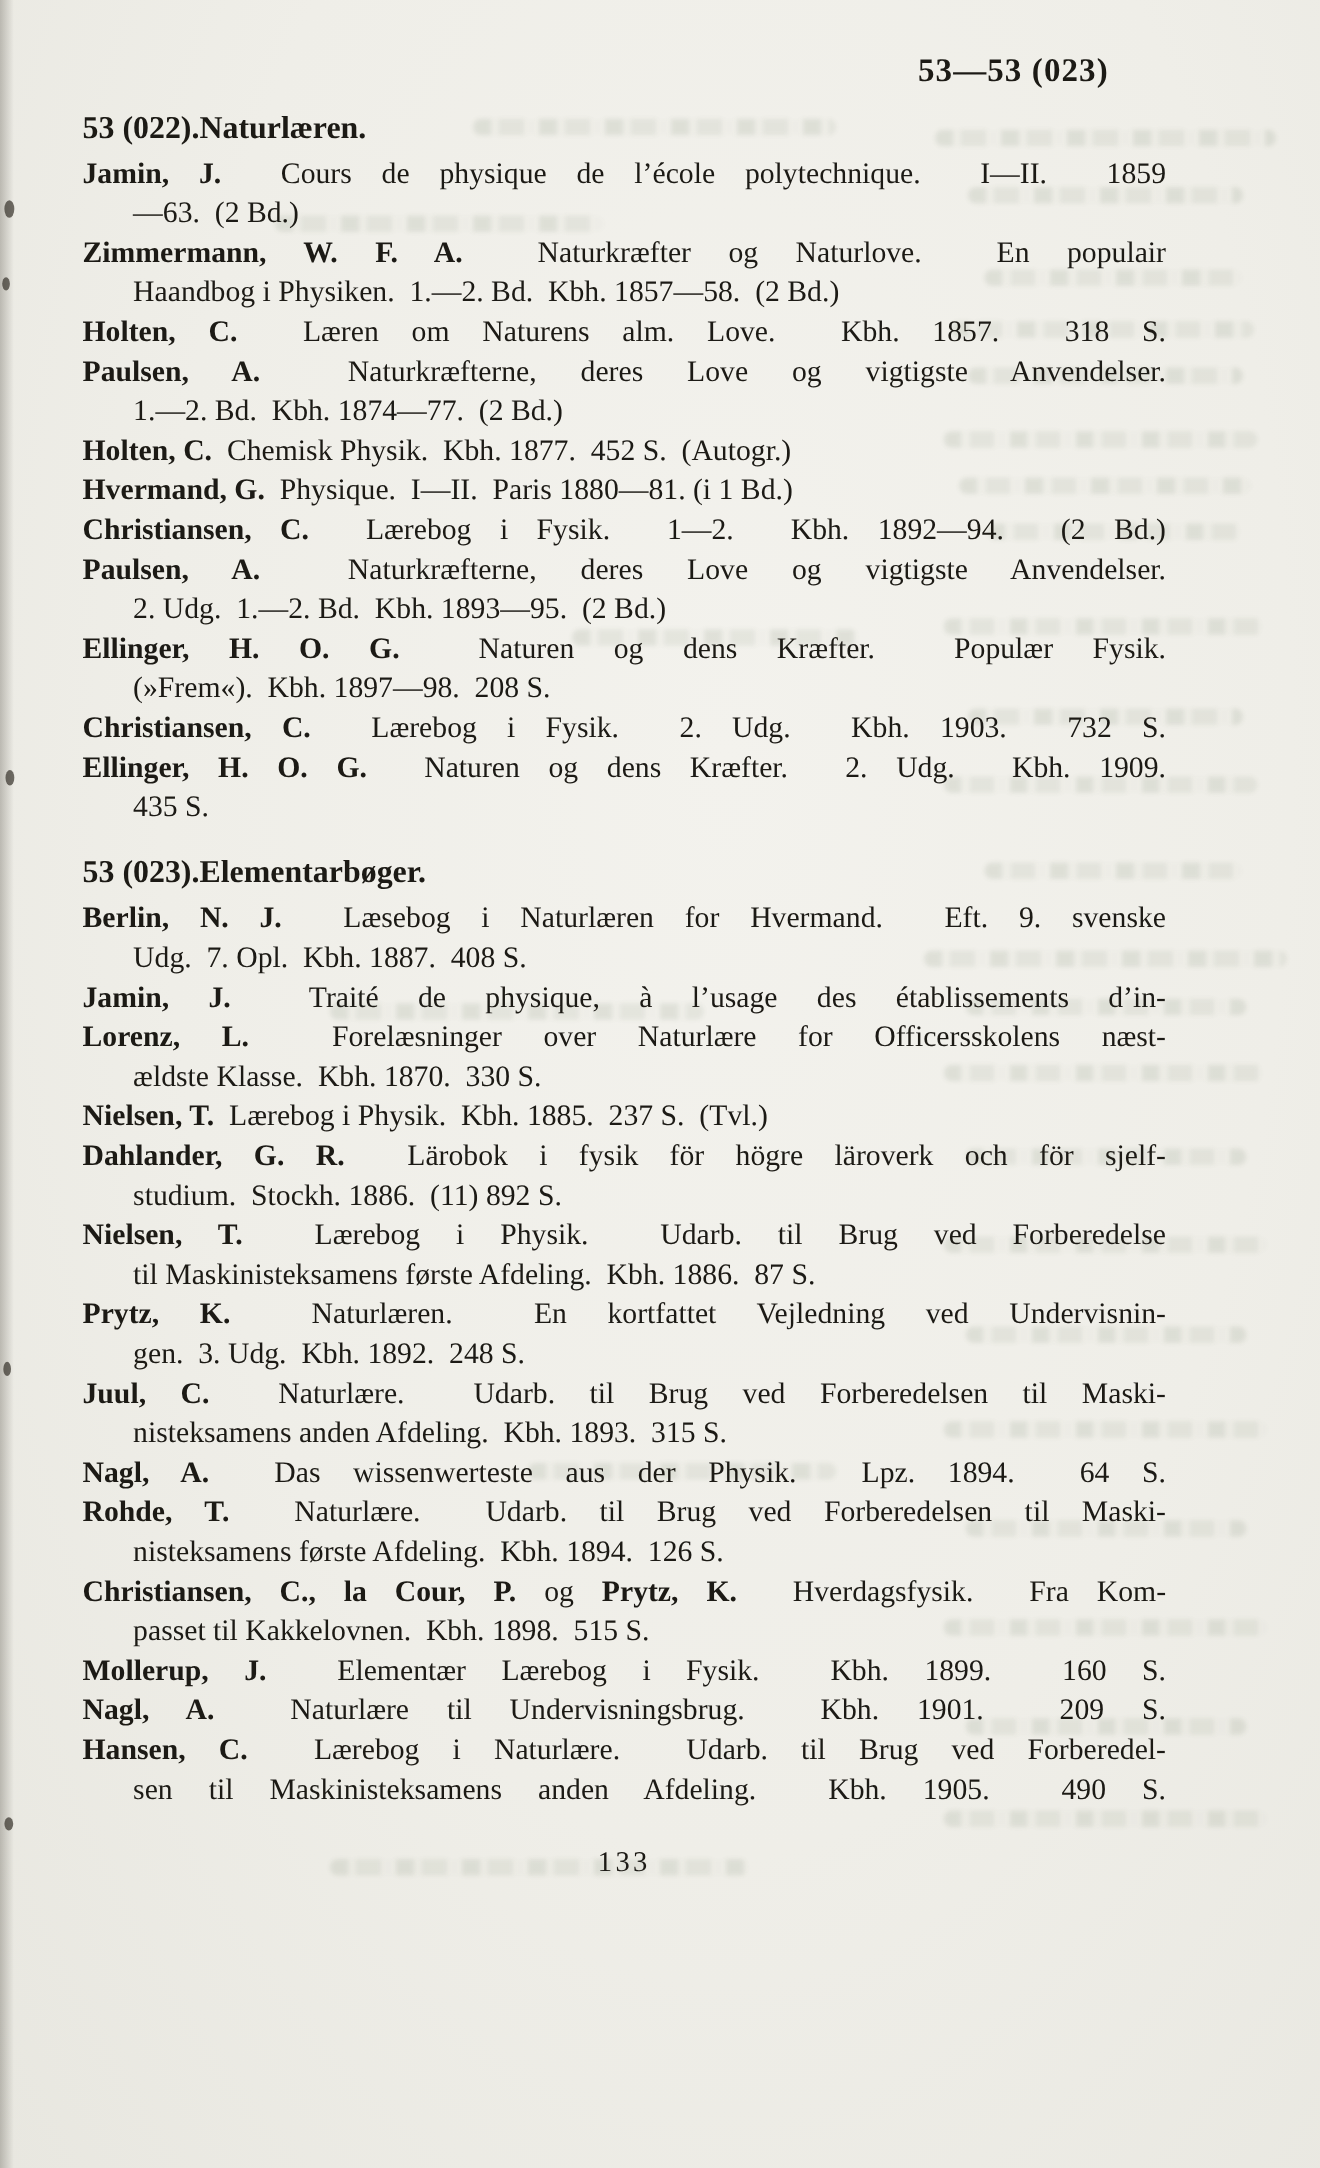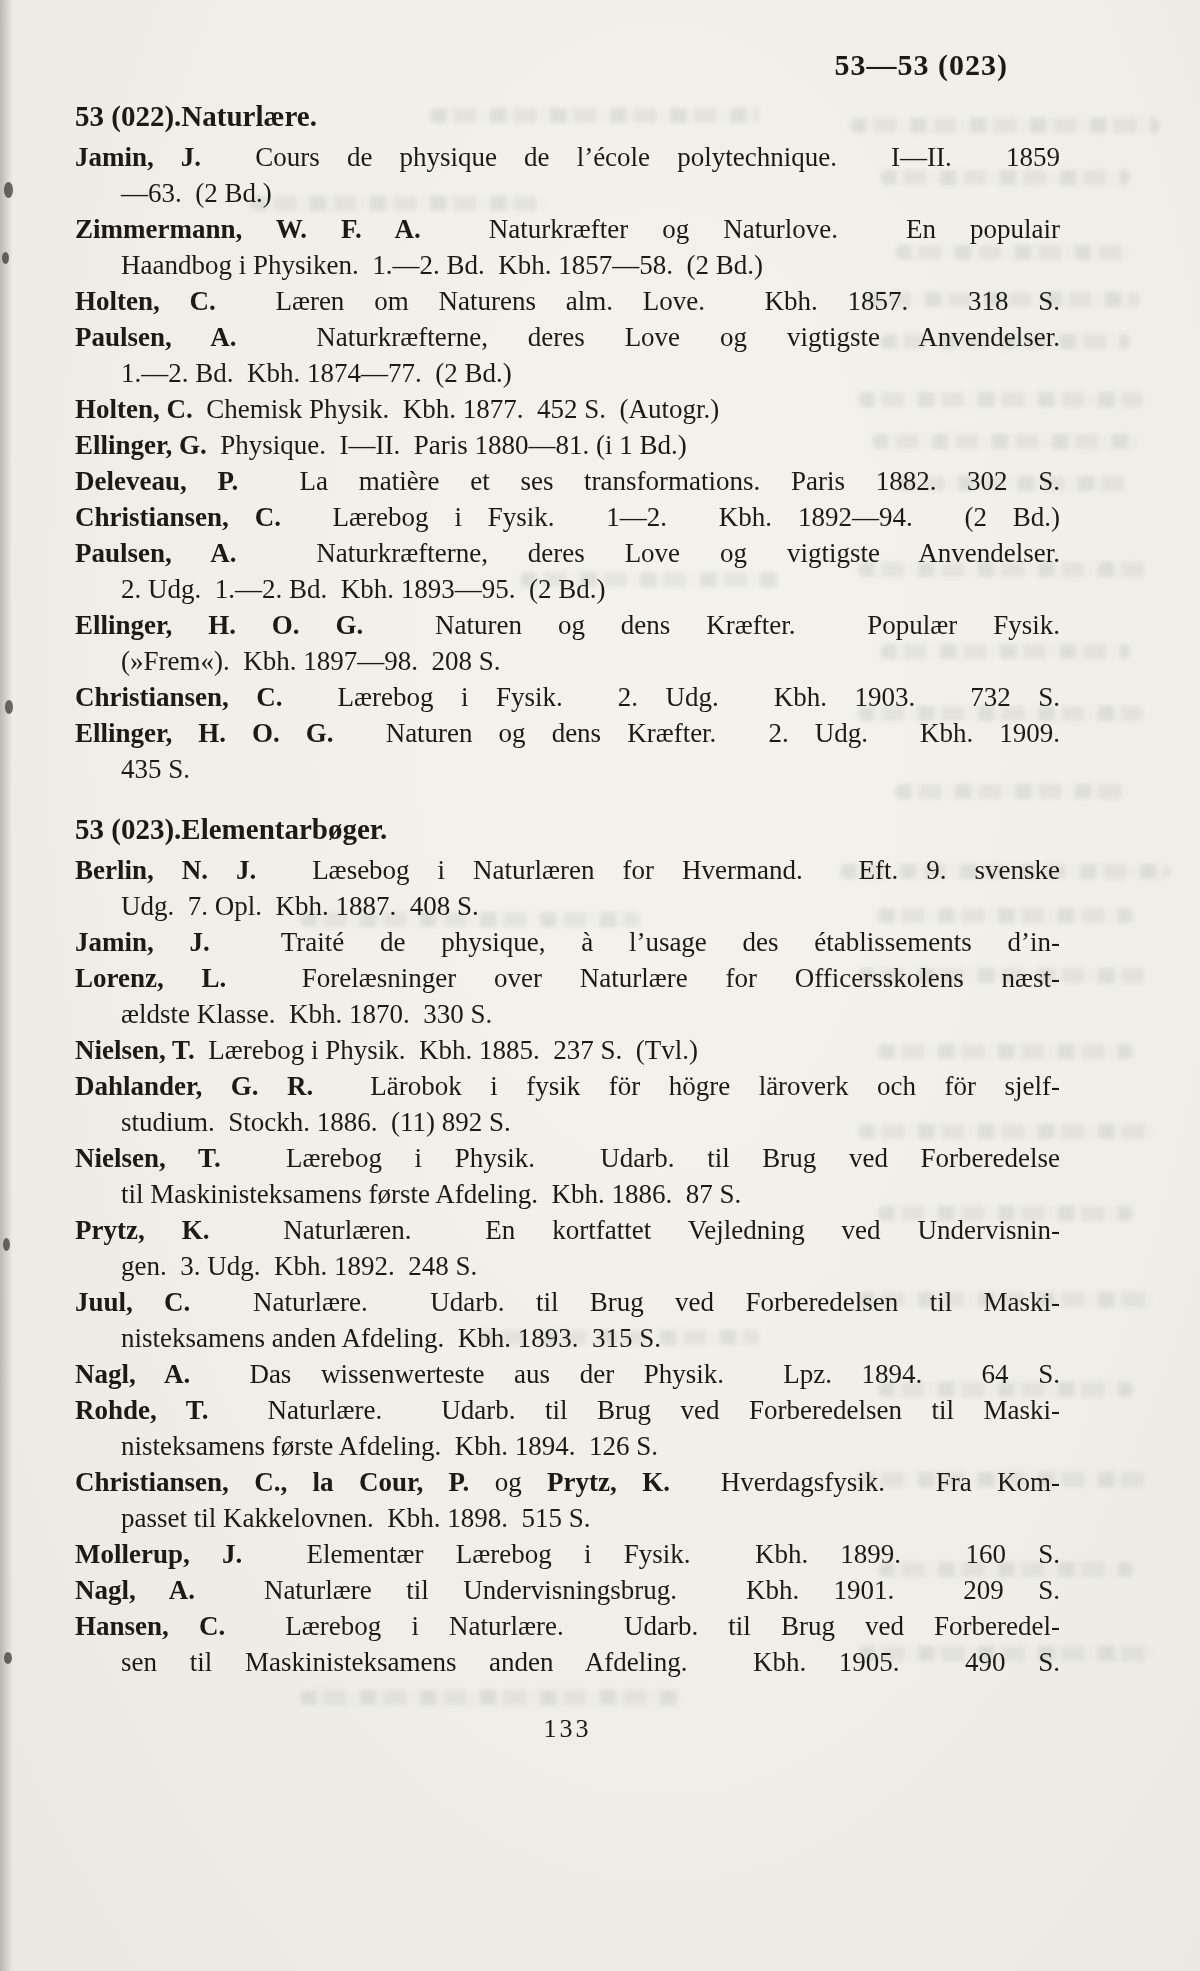--- a/index.html
+++ b/index.html
@@ -93,45 +93,42 @@
   <div class="speck" style="left:5px;top:700px;width:8px;height:14px;"></div>
   <div class="speck" style="left:3px;top:1238px;width:7px;height:13px;"></div>
   <div class="speck" style="left:4px;top:1652px;width:8px;height:12px;"></div>
 
   <div class="textblock">
     <div class="running-head">53—53 (023)</div>
     <div id="sections">
         <section>
           <div class="sec-row">
             <span>53 (022).</span>
-            <span>Naturlære.</span>
+            <span>Naturlæren.</span>
           </div>
           <div class="entry">
             <div class="line just"><span class="author">Jamin, J.</span>  Cours de physique de l’école polytechnique.  I—II.  1859</div>
             <div class="line cont">—63.  (2 Bd.)</div>
           </div>
           <div class="entry">
             <div class="line just"><span class="author">Zimmermann, W. F. A.</span>  Naturkræfter og Naturlove.  En populair</div>
             <div class="line cont">Haandbog i Physiken.  1.—2. Bd.  Kbh. 1857—58.  (2 Bd.)</div>
           </div>
           <div class="entry">
             <div class="line just"><span class="author">Holten, C.</span>  Læren om Naturens alm. Love.  Kbh. 1857.  318 S.</div>
           </div>
           <div class="entry">
             <div class="line just"><span class="author">Paulsen, A.</span>  Naturkræfterne, deres Love og vigtigste Anvendelser.</div>
             <div class="line cont">1.—2. Bd.  Kbh. 1874—77.  (2 Bd.)</div>
           </div>
           <div class="entry">
             <div class="line"><span class="author">Holten, C.</span>  Chemisk Physik.  Kbh. 1877.  452 S.  (Autogr.)</div>
           </div>
           <div class="entry">
-            <div class="line"><span class="author">Ellinger, G.</span>  Physique.  I—II.  Paris 1880—81. (i 1 Bd.)</div>
-          </div>
-          <div class="entry">
-            <div class="line just"><span class="author">Deleveau, P.</span>  La matière et ses transformations. Paris 1882. 302 S.</div>
+            <div class="line"><span class="author">Hvermand, G.</span>  Physique.  I—II.  Paris 1880—81. (i 1 Bd.)</div>
           </div>
           <div class="entry">
             <div class="line just"><span class="author">Christiansen, C.</span>  Lærebog i Fysik.  1—2.  Kbh. 1892—94.  (2 Bd.)</div>
           </div>
           <div class="entry">
             <div class="line just"><span class="author">Paulsen, A.</span>  Naturkræfterne, deres Love og vigtigste Anvendelser.</div>
             <div class="line cont">2. Udg.  1.—2. Bd.  Kbh. 1893—95.  (2 Bd.)</div>
           </div>
           <div class="entry">
             <div class="line just"><span class="author">Ellinger, H. O. G.</span>  Naturen og dens Kræfter.  Populær Fysik.</div>

